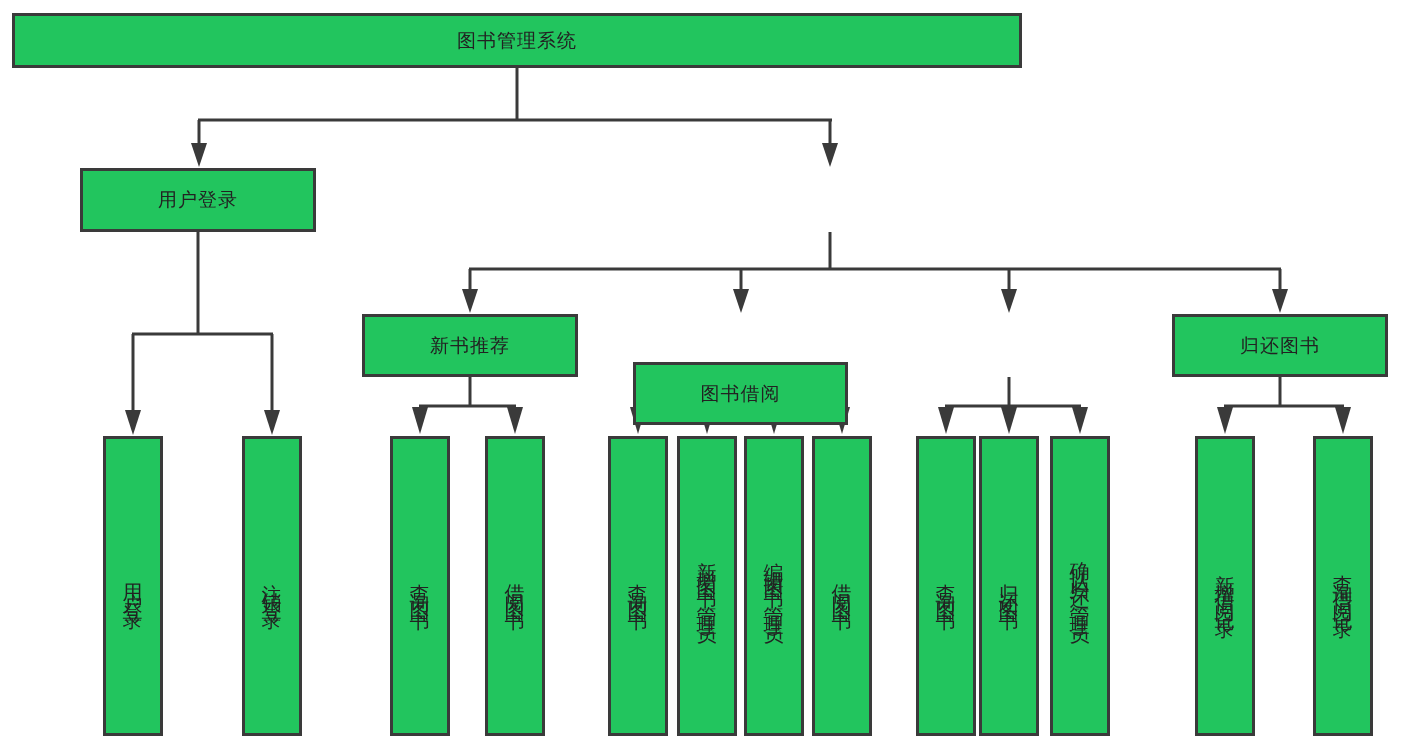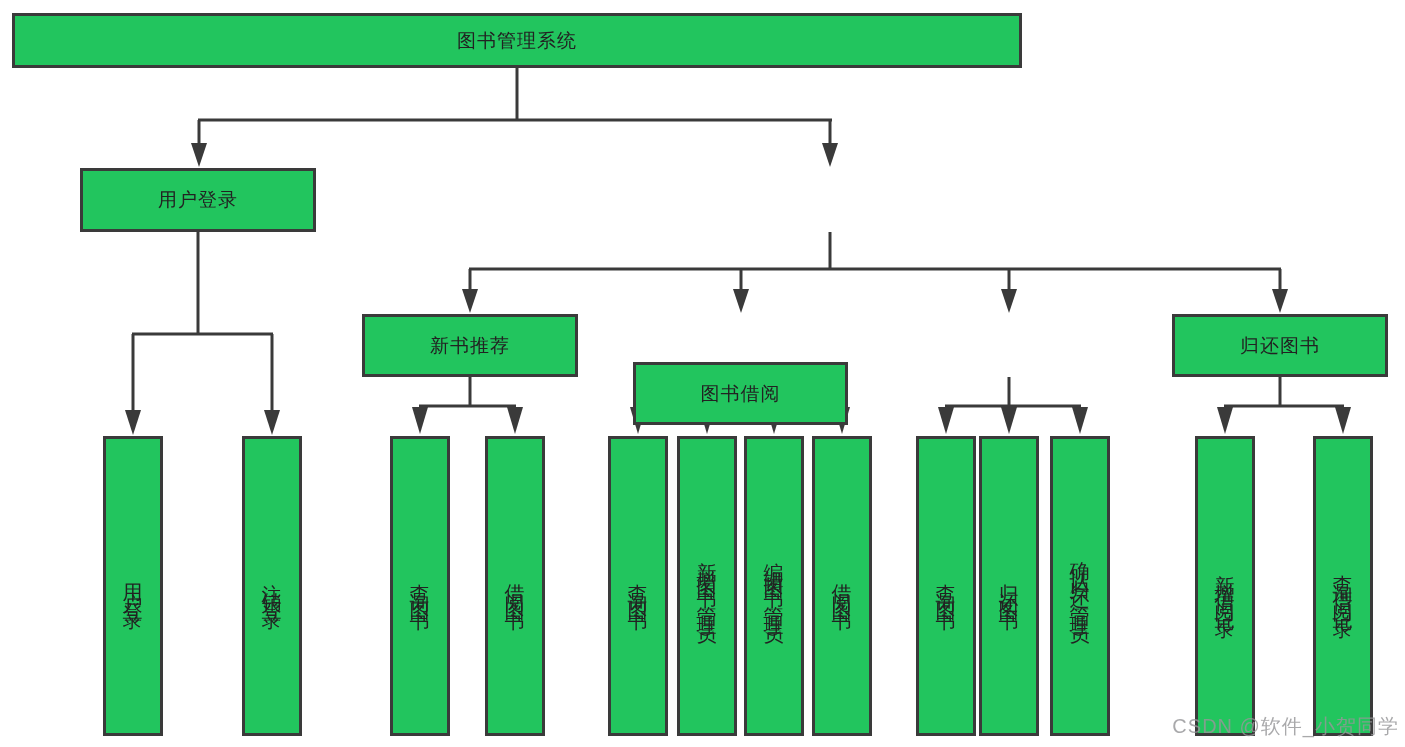--- a/index.html
+++ b/index.html
@@ -166,15 +166,14 @@
     <span class="vtext">确认归还（管理员）</span>
   </div>
 
   <div class="node leaf" style="left:1195px;top:436px;width:60px;height:300px;">
     <span class="vtext">新增借阅记录</span>
   </div>
   <div class="node leaf" style="left:1313px;top:436px;width:60px;height:300px;">
     <span class="vtext">查询借阅记录</span>
   </div>
 
-  <div class="watermark">CSDN @软件_小贺同学</div>
 
 </div>
 
 </body></html>

